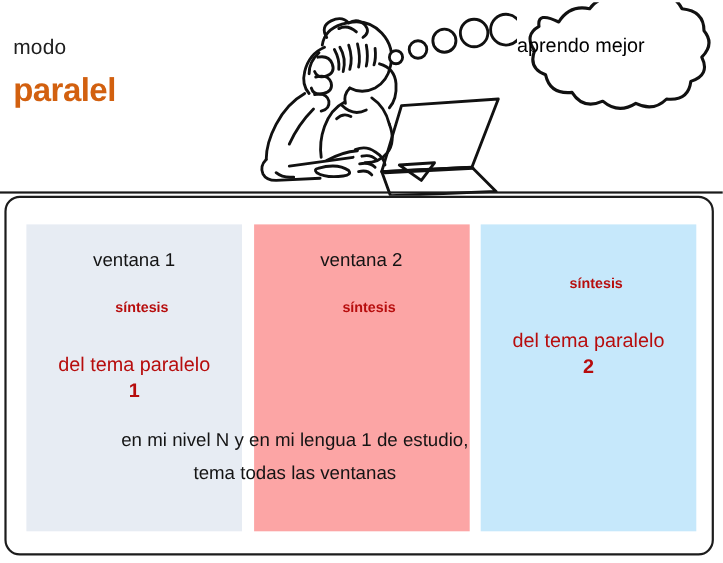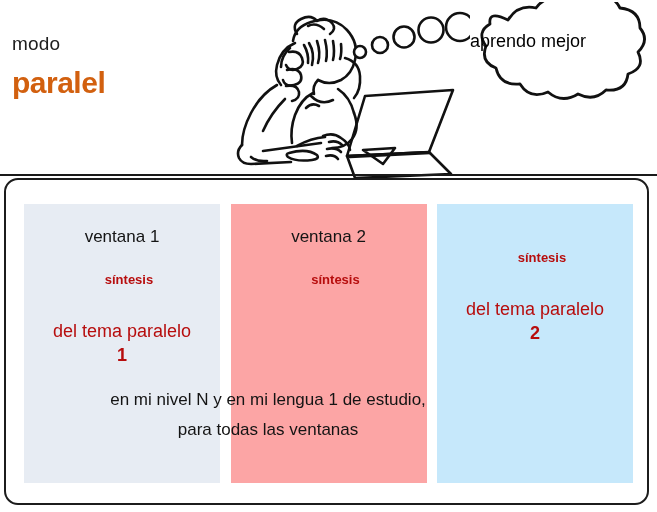--- a/index.html
+++ b/index.html
@@ -280,16 +280,16 @@
       <div class="detail">
         <span>del tema paralelo</span><br>
         <span class="num">2</span>
       </div>
     </div>
 
   </div>
 
   <div id="caption">
     <span class="line">en mi nivel N  y en mi lengua 1 de estudio,</span>
-    <span class="line">para todas las ventanas</span>
+    <span class="line">tema todas las ventanas</span>
   </div>
 
 </div>
 
 </body></html>

